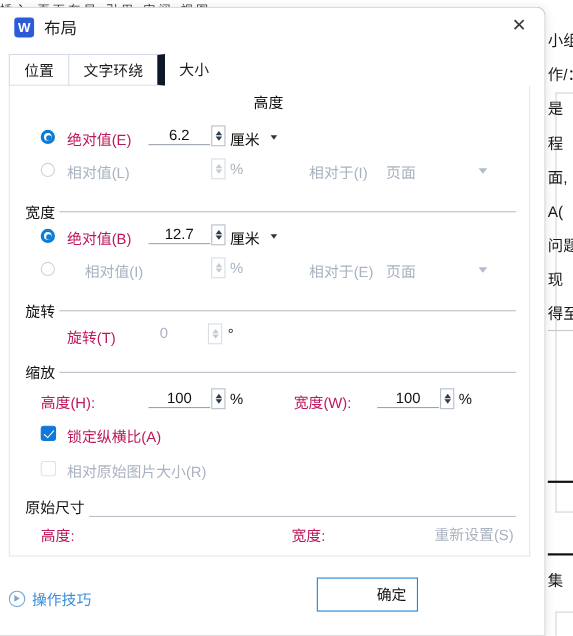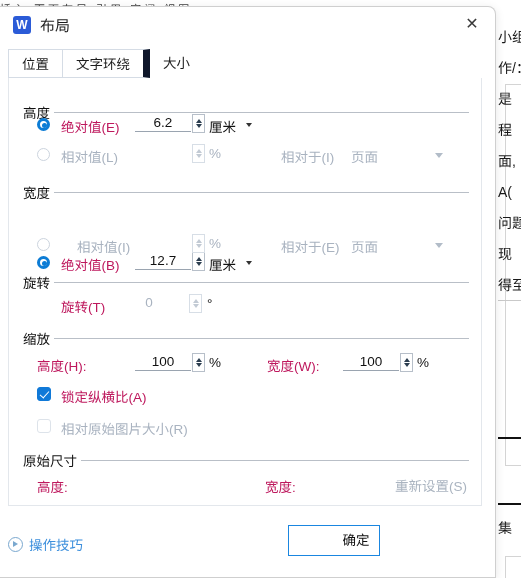--- a/index.html
+++ b/index.html
@@ -380,21 +380,21 @@
   </div>
 
   <div class="tabstrip">
     <div class="tab">位置</div>
     <div class="tab last-inactive">文字环绕</div>
     <div class="tab active">大小</div>
   </div>
 
   <div class="content">
 
-    <div class="group-head" style="top:24px;">
+    <div class="group-head" style="top:4px;flex-direction:column;">
       <span class="glabel">高度</span>
       <span class="gline"></span>
     </div>
 
     <div class="row" style="top:36px;">
       <span class="radio checked" style="left:28px; top:4px;"></span>
       <span class="lbl" style="left:52px; top:2px;">绝对值(E)</span>
       <span class="field" style="left:126px; top:1px; width:56px;">6.2</span>
       <span class="spin" style="left:183px; top:0px;">
         <span class="arr up"></span>
@@ -416,21 +416,21 @@
       <span class="lbl disabled" style="left:272px; top:2px;">相对于(I)</span>
       <span class="lbl disabled" style="left:342px; top:2px;">页面</span>
       <span class="caret-big" style="left:426px; top:9px;"></span>
     </div>
 
     <div class="group-head" style="top:104px;">
       <span class="glabel">宽度</span>
       <span class="gline"></span>
     </div>
 
-    <div class="row" style="top:126px;margin-top:48px;">
+    <div class="row" style="top:126px;">
       <span class="radio checked" style="left:28px; top:4px;"></span>
       <span class="lbl" style="left:52px; top:2px;">绝对值(B)</span>
       <span class="field" style="left:126px; top:1px; width:56px;text-align:center;">12.7</span>
       <span class="spin" style="left:183px; top:0px;">
         <span class="arr up"></span>
         <span class="arr dn"></span>
       </span>
       <span class="unit" style="left:200px; top:2px;">厘米</span>
       <span class="caret-small" style="left:237px; top:9px;"></span>
     </div>
@@ -490,21 +490,21 @@
     <div class="row" style="top:306px;">
       <span class="checkbox checked" style="left:28px; top:3px;"></span>
       <span class="lbl" style="left:52px; top:2px;">锁定纵横比(A)</span>
     </div>
 
     <div class="row" style="top:338px;">
       <span class="checkbox disabled" style="left:28px; top:3px;"></span>
       <span class="lbl disabled" style="left:52px; top:2px;">相对原始图片大小(R)</span>
     </div>
 
-    <div class="group-head" style="top:372px;">
+    <div class="group-head" style="top:372px;align-items:flex-end;">
       <span class="glabel">原始尺寸</span>
       <span class="gline"></span>
     </div>
 
     <div class="row" style="top:396px;">
       <span class="lbl" style="left:28px; top:2px;">高度:</span>
       <span class="lbl" style="left:96px; top:2px;"></span>
       <span class="lbl" style="left:256px; top:2px;">宽度:</span>
       <span class="lbl" style="left:324px; top:2px;"></span>
     </div>

